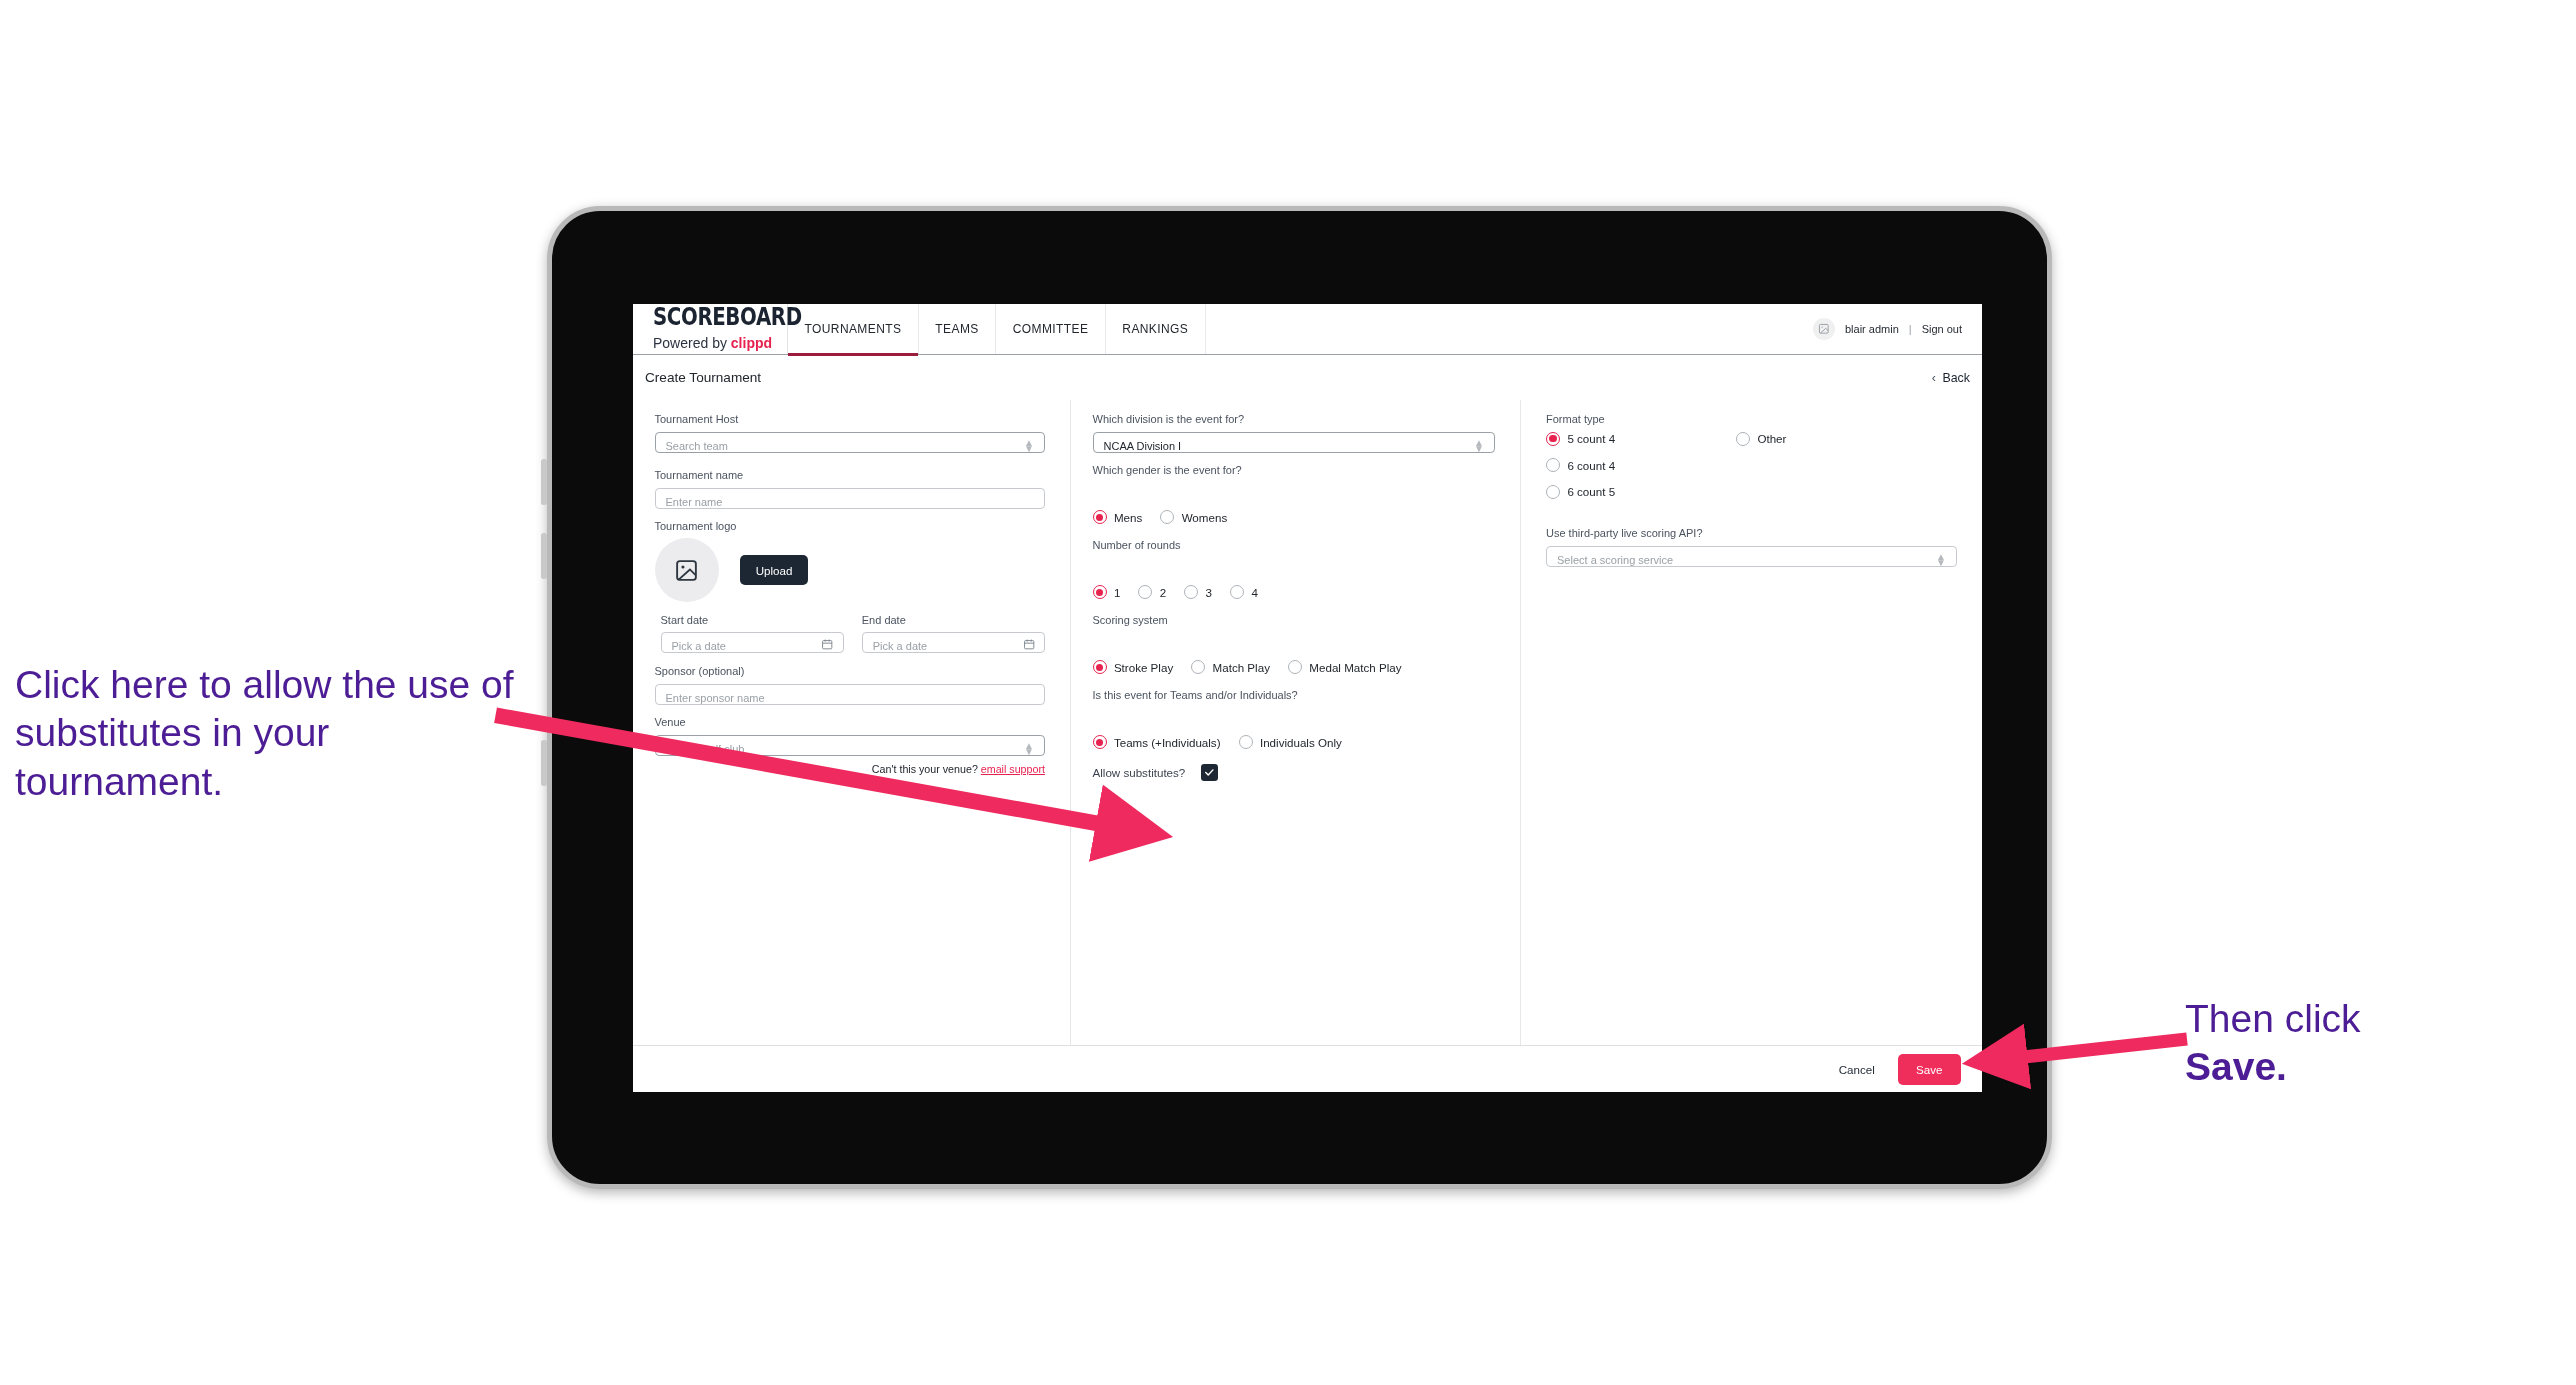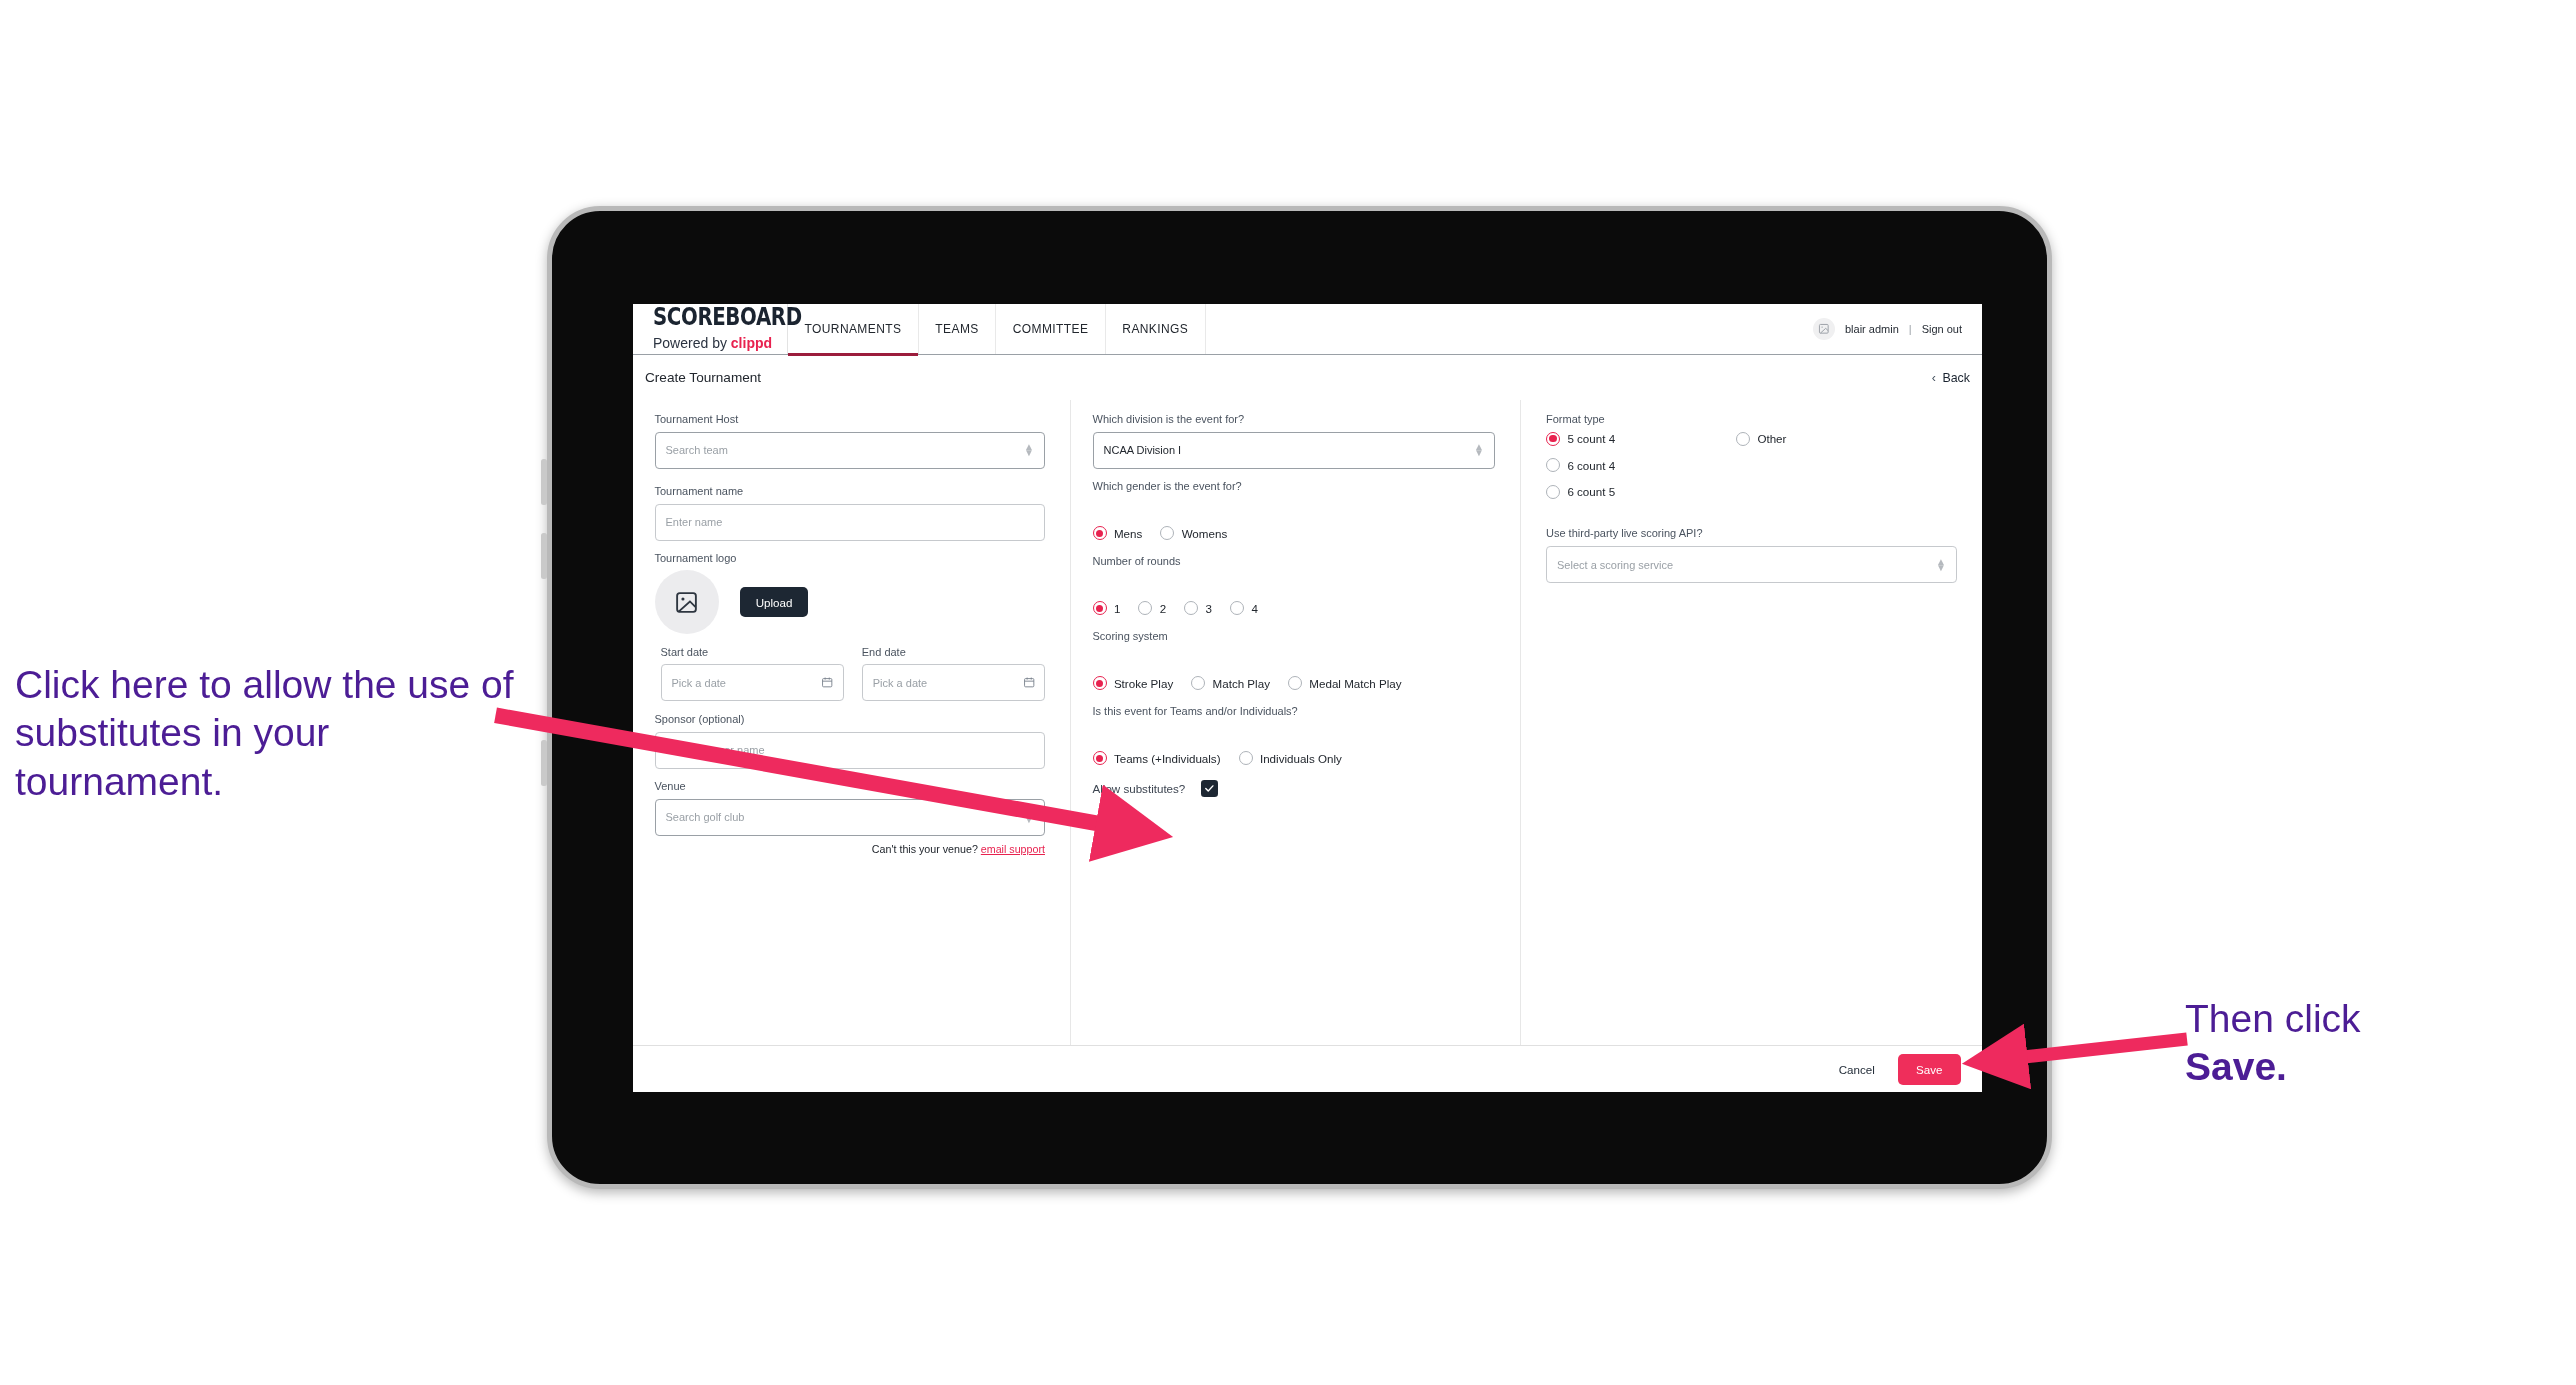--- a/index.html
+++ b/index.html
@@ -145,24 +145,24 @@
   #col-mid  { width: 450px; border-right: 0.8px solid #e7e7e7; }
   #col-right{ flex: 1; padding-left: 25px; }
 
   .fld-label {
     font-size: 11px; color: #4a535f;
     margin-bottom: 6.6px;
   }
   .fld-label.tight { margin-bottom: 5.8px; }
 
   .input {
-    height: 37px;
+    height: 21px;
     border: 0.8px solid #9aa0a6;
     border-radius: 4.1px;
-    display: flex; align-items: center;
+    display: flex; align-items: flex-end;
     padding: 0 10px;
     font-size: 11px;
     color: #9aa0a6;
     background: #fff;
     position: relative;
   }
   .input.light { border-color: #c6c9cd; }
   .input.value { color: #22272e; }
   .input .caret {
     position: absolute; right: 10px;

